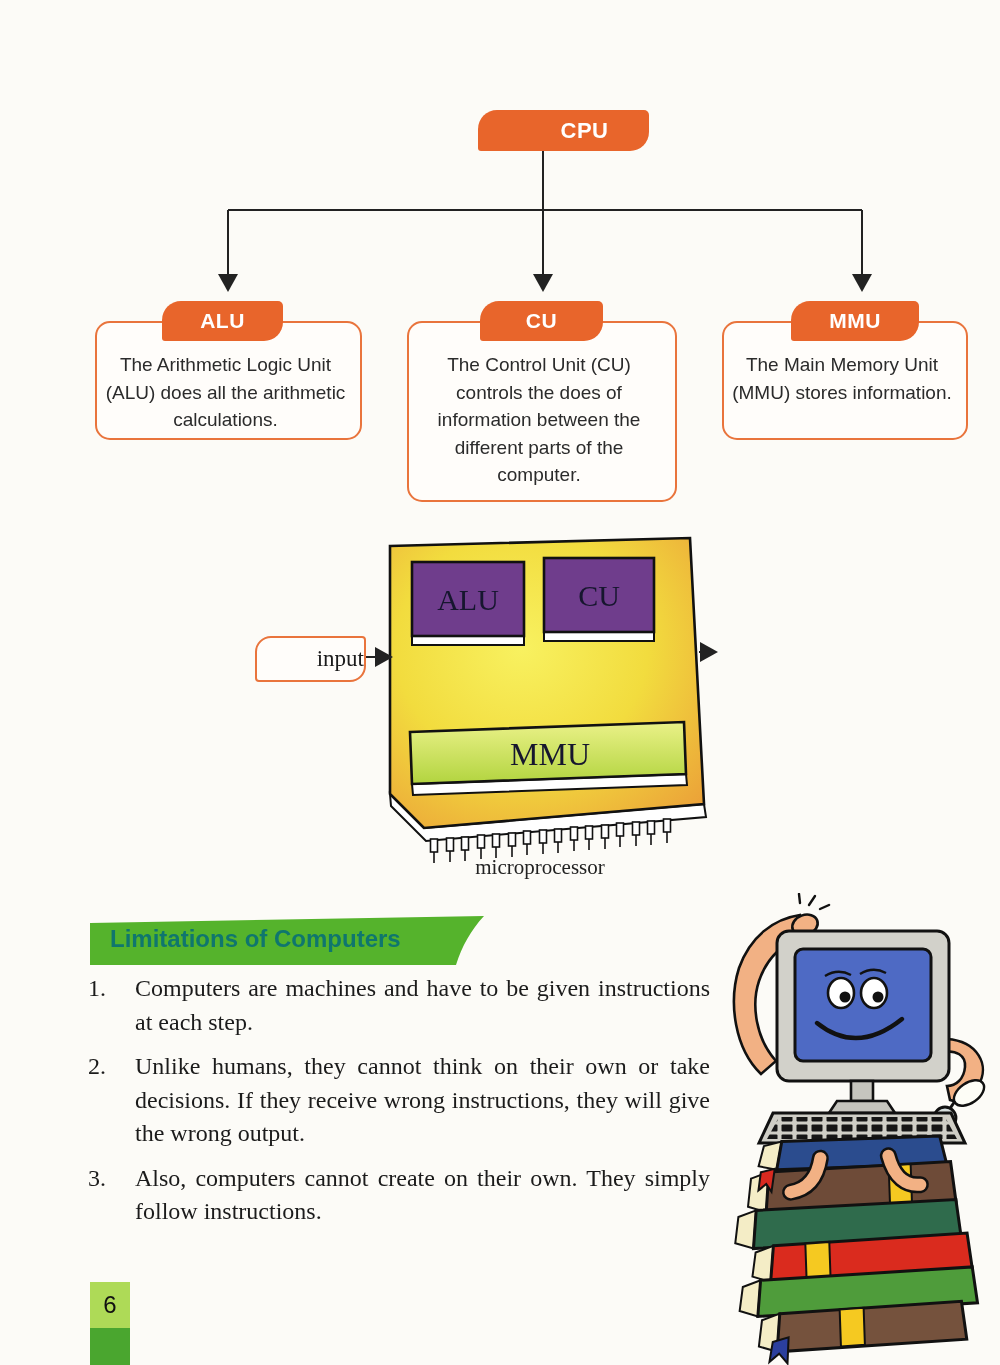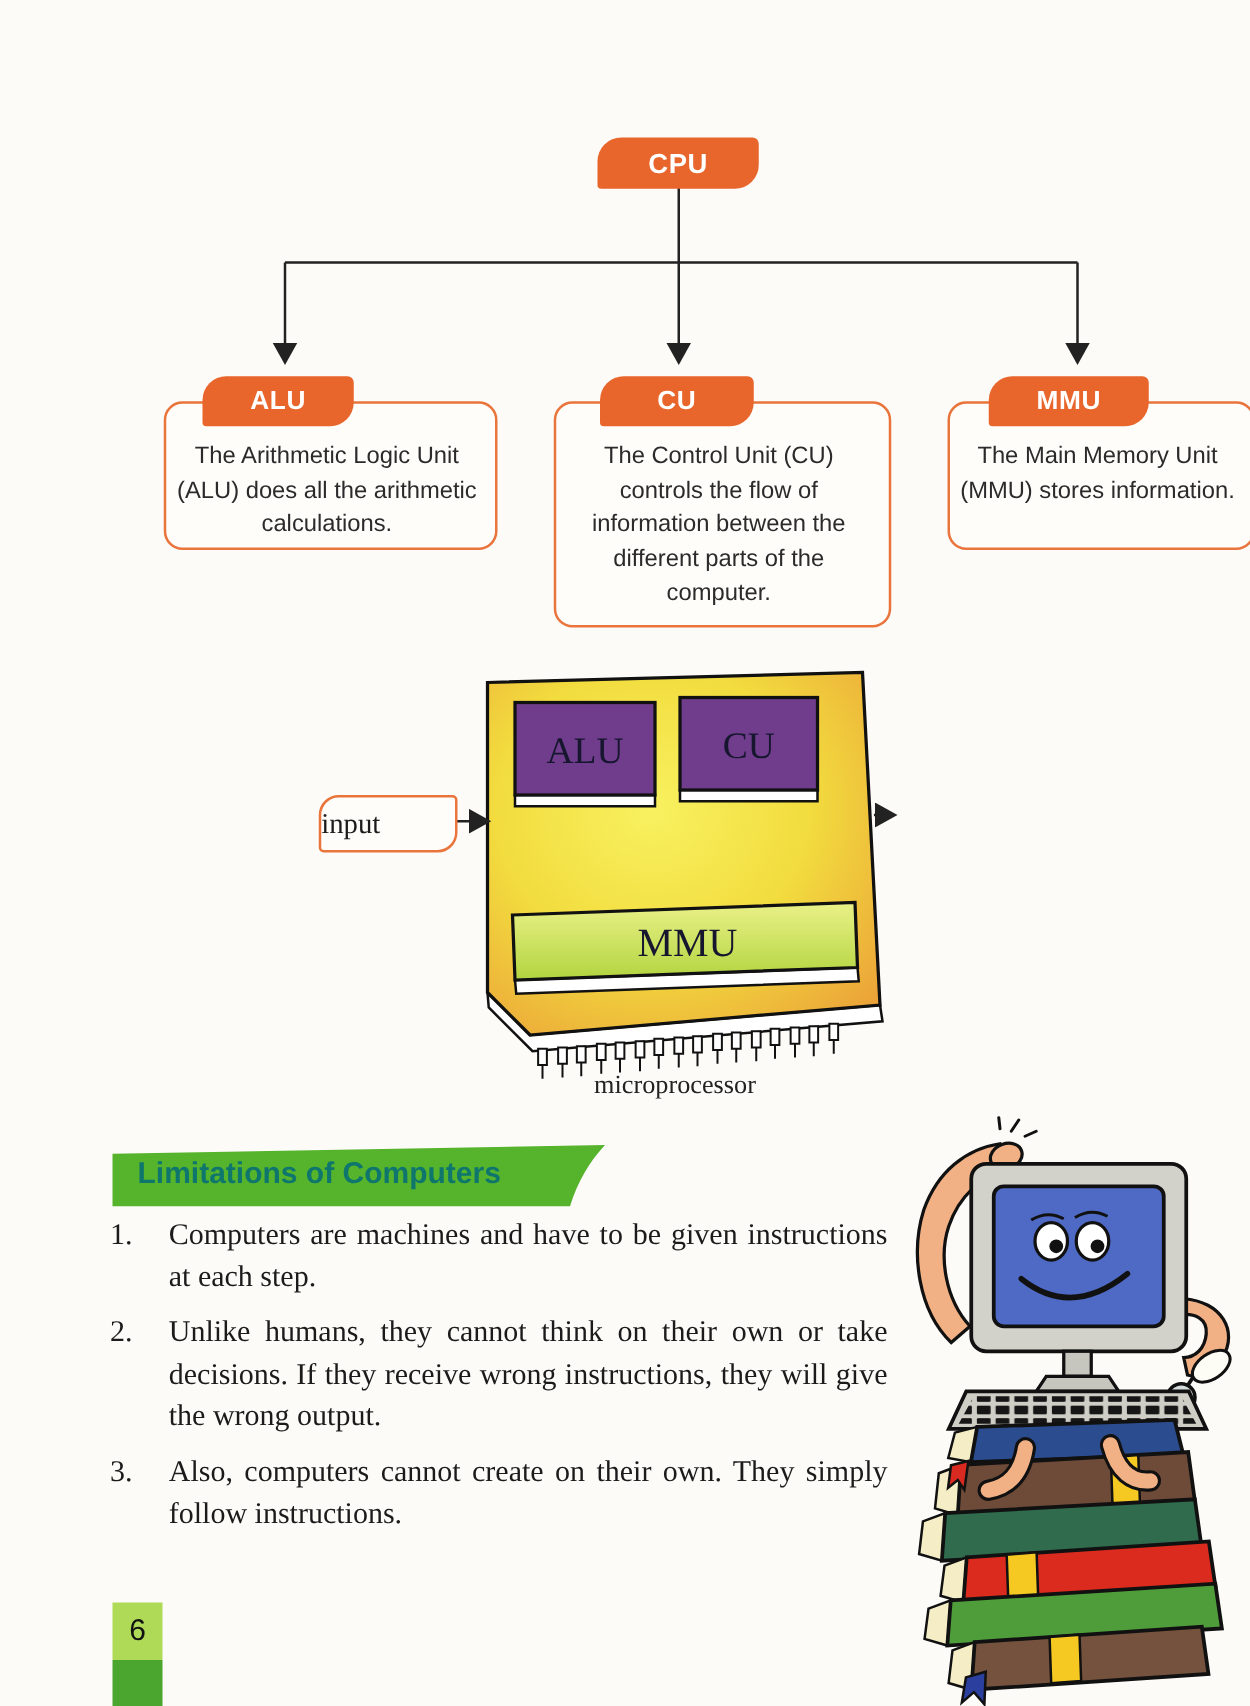--- a/index.html
+++ b/index.html
@@ -18,28 +18,28 @@
     position:absolute; background:#e8652b; color:#ffffff;
     font-family:"Liberation Sans", sans-serif; font-weight:bold;
     display:flex; align-items:center; justify-content:center;
     border-radius:19px 5px 19px 3px; font-size:21px; z-index:3;
     letter-spacing:.5px;
   }
   .node-card{
     position:absolute; background:#fffdfa; border:2px solid #e9743c;
     border-radius:15px; font-family:"Liberation Sans", sans-serif;
     font-size:19px; line-height:27.5px; color:#2b2b2b; text-align:center;
-    box-sizing:border-box; padding:28px 10px 8px 4px; z-index:2;margin-left:36px;
+    box-sizing:border-box; padding:28px 10px 8px 4px; z-index:2;
   }
   .connector-svg{left:0; top:0; pointer-events:none; z-index:1;}
   
   .io-box{
     position:absolute; background:#fffdfa; border:2px solid #e9743c;
     border-radius:16px 4px 16px 4px; font-size:23px;
-    display:flex; align-items:center; justify-content:flex-start; z-index:2;
+    display:flex; align-items:center; justify-content:flex-end; z-index:2;
   }
   .caption{
     left:360px; top:855px; width:360px; text-align:center;
     font-family:Liberation Serif, serif; font-size:21px; color:#222;
   }
   
   .banner-wrap{left:88px; top:916px; width:400px; height:50px;}
   .banner-text{
     left:110px; top:925px; color:#0f766e; font-family:Liberation Sans, sans-serif;
     font-weight:bold; font-size:24px; z-index:2;
@@ -71,30 +71,30 @@
       <marker id="arrowA" markerWidth="11" markerHeight="11" refX="7" refY="5" orient="auto">
         <path d="M0,0 L9,5 L0,10 Z" fill="#222"></path>
       </marker>
     </defs>
     <path d="M543,150 V210 M228,210 H862" stroke="#222" stroke-width="2" fill="none"></path>
     <line x1="228" y1="210" x2="228" y2="288" stroke="#222" stroke-width="2" marker-end="url(#arrowA)"></line>
     <line x1="543" y1="210" x2="543" y2="288" stroke="#222" stroke-width="2" marker-end="url(#arrowA)"></line>
     <line x1="862" y1="210" x2="862" y2="288" stroke="#222" stroke-width="2" marker-end="url(#arrowA)"></line>
   </svg>
 
-  <div class="badge" style="left:478px; top:110px; width:129px; height:41px; font-size:22px;">CPU</div>
+  <div class="badge" style="left:478px; top:110px; width:129px; height:41px; font-size:22px;padding-left:42px;">CPU</div>
 
   <div class="badge" style="left:162px; top:301px; width:121px; height:40px;">ALU</div>
   <div class="node-card" style="left:95px; top:321px; width:267px; height:119px;">
     <span>The Arithmetic Logic Unit (ALU) does all the arithmetic calculations.</span>
   </div>
 
   <div class="badge" style="left:480px; top:301px; width:123px; height:40px;">CU</div>
   <div class="node-card" style="left:407px; top:321px; width:270px; height:181px;">
-    <span>The Control Unit (CU) controls the flow of information between the different parts of the computer.</span>
+    <span>The Control Unit (CU) controls the does of information between the different parts of the computer.</span>
   </div>
 
   <div class="badge" style="left:791px; top:301px; width:128px; height:40px;">MMU</div>
   <div class="node-card" style="left:722px; top:321px; width:246px; height:119px;">
     <span>The Main Memory Unit (MMU) stores information.</span>
   </div>
 
   <svg class="abs" style="left:360px; top:532px;" width="360" height="335" viewBox="0 0 360 335">
     <defs>
       <radialGradient id="chipGrad" cx="42%" cy="38%" r="80%">

